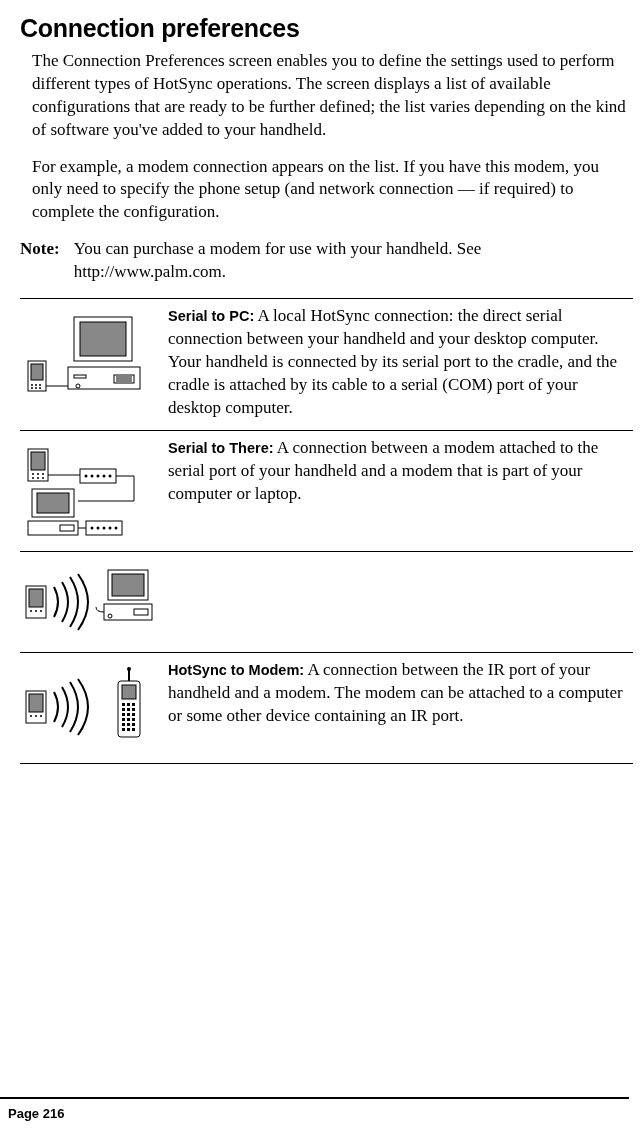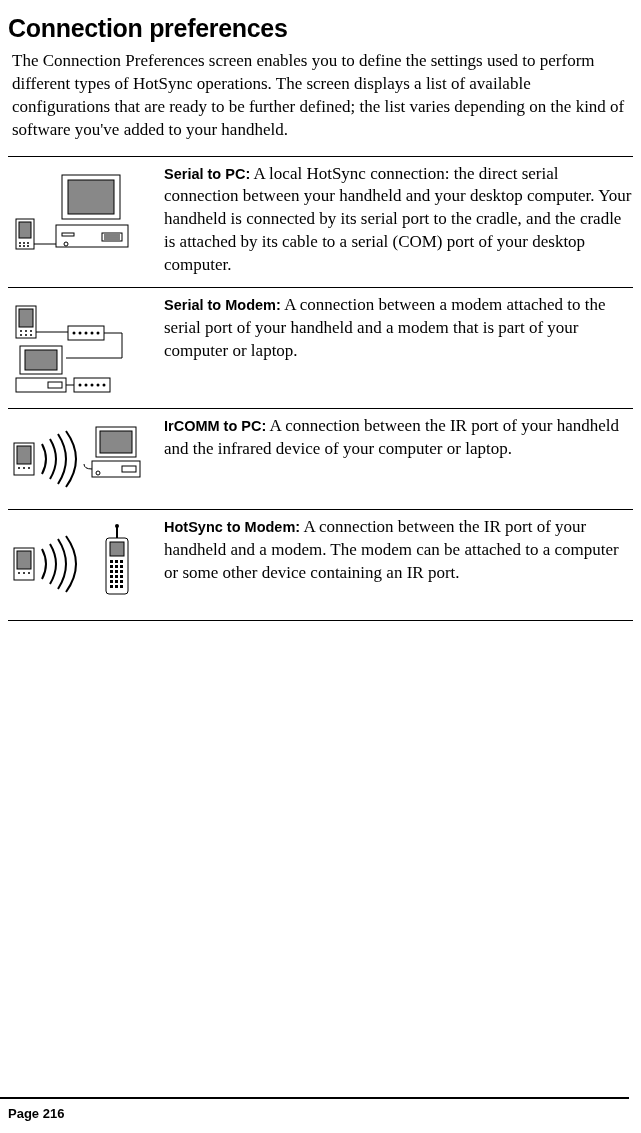--- a/index.html
+++ b/index.html
@@ -9,33 +9,33 @@
     font-size: 17px;
     line-height: 1.35;
     color: #000;
     background: #fff;
     width: 641px;
     height: 1133px;
     box-sizing: border-box;
     position: relative;
   }
   .page {
-    padding: 12px 8px 0 8px;
+    padding: 12px 8px 0 20px;
     box-sizing: border-box;
     height: 1080px;
   }
   h1 {
     font-family: Verdana, Arial, sans-serif;
     font-weight: bold;
     font-size: 25px;
     margin: 0 0 4px 0;
     letter-spacing: -0.3px;
   }
   p {
-    margin: 0 0 14px 4px;
+    margin: 0 0 14px 12px;
   }
   .note-row {
     display: flex;
     margin-bottom: 14px;
   }
   .note-label {
     font-weight: bold;
     padding-right: 14px;
     flex-shrink: 0;
   }
@@ -45,21 +45,20 @@
   .conn-table {
     border-top: 1px solid #000;
     margin-top: 4px;
   }
   .conn-row {
     display: flex;
     border-bottom: 1px solid #000;
     padding: 6px 0 10px 0;
     min-height: 100px;
     box-sizing: border-box;
-    gap: 8px;
   }
   .conn-icon {
     width: 140px;
     flex-shrink: 0;
     padding-top: 4px;
     padding-left: 4px;
   }
   .conn-text {
     flex: 1;
     padding-left: 4px;
@@ -84,21 +83,26 @@
   }
   svg { display:block; }
 </style>
 </head>
 <body>
 
 <div class="page">
   <h1>Connection preferences</h1>
 
   <p>The Connection Preferences screen enables you to define the settings used to perform different types of HotSync operations. The screen displays a list of available configurations that are ready to be further defined; the list varies depending on the kind of software you've added to your handheld.</p>
-
+  <p>For example, a modem connection appears on the list. If you have this modem, you only need to specify the phone setup (and network connection — if required) to complete the configuration.</p>
+
+  <div class="note-row">
+    <div class="note-label">Note:</div>
+    <div class="note-body">You can purchase a modem for use with your handheld. See http://www.palm.com.</div>
+  </div>
 
 
   <div class="conn-table">
 
     <div class="conn-row">
       <div class="conn-icon">
         <svg width="130" height="90" viewBox="0 0 130 90">
           <rect x="4" y="52" width="18" height="30" fill="#fff" stroke="#000"></rect>
           <rect x="7" y="55" width="12" height="16" fill="#888" stroke="#000"></rect>
           <circle cx="8" cy="76" r="1"></circle>
@@ -150,21 +154,21 @@
           <rect x="62" y="80" width="36" height="14" fill="#fff" stroke="#000"></rect>
           <circle cx="68" cy="87" r="1.5"></circle>
             <circle cx="74" cy="87" r="1.5"></circle>
             <circle cx="80" cy="87" r="1.5"></circle>
             <circle cx="86" cy="87" r="1.5"></circle>
             <circle cx="92" cy="87" r="1.5"></circle>
           <line x1="54" y1="87" x2="62" y2="87" stroke="#000"></line>
         </svg>
       </div>
       <div class="conn-text">
-        <span class="conn-label">Serial to Modem:</span><span> A connection between a modem attached to the serial port of your handheld and a modem that is part of your computer or laptop.</span>
+        <span class="conn-label">Serial to There:</span><span> A connection between a modem attached to the serial port of your handheld and a modem that is part of your computer or laptop.</span>
       </div>
     </div>
 
     <div class="conn-row">
       <div class="conn-icon">
         <svg width="130" height="80" viewBox="0 0 130 80">
           <rect x="2" y="24" width="20" height="32" fill="#fff" stroke="#000"></rect>
           <rect x="5" y="27" width="14" height="18" fill="#888" stroke="#000"></rect>
           <circle cx="7" cy="49" r="1"></circle>
             <circle cx="12" cy="49" r="1"></circle>
@@ -173,23 +177,20 @@
           <path d="M 38 20 Q 50 40 38 60" fill="none" stroke="#000" stroke-width="2"></path>
           <path d="M 46 15 Q 62 40 46 65" fill="none" stroke="#000" stroke-width="2"></path>
           <path d="M 54 12 Q 74 40 54 68" fill="none" stroke="#000" stroke-width="2"></path>
           <rect x="84" y="8" width="40" height="30" fill="#fff" stroke="#000"></rect>
           <rect x="88" y="12" width="32" height="22" fill="#888" stroke="#000"></rect>
           <rect x="80" y="42" width="48" height="16" fill="#fff" stroke="#000"></rect>
           <rect x="110" y="47" width="14" height="6" fill="none" stroke="#000"></rect>
           <circle cx="86" cy="54" r="2" fill="none" stroke="#000"></circle>
           <path d="M 80 50 Q 72 50 72 45" fill="none" stroke="#000"></path>
         </svg>
-      </div>
-      <div class="conn-text">
-        <span class="conn-label">IrCOMM to PC:</span><span> A connection between the IR port of your handheld and the infrared device of your computer or laptop.</span>
       </div>
     </div>
 
     <div class="conn-row">
       <div class="conn-icon">
         <svg width="130" height="90" viewBox="0 0 130 90">
           <rect x="2" y="28" width="20" height="32" fill="#fff" stroke="#000"></rect>
           <rect x="5" y="31" width="14" height="18" fill="#888" stroke="#000"></rect>
           <circle cx="7" cy="53" r="1"></circle>
             <circle cx="12" cy="53" r="1"></circle>

